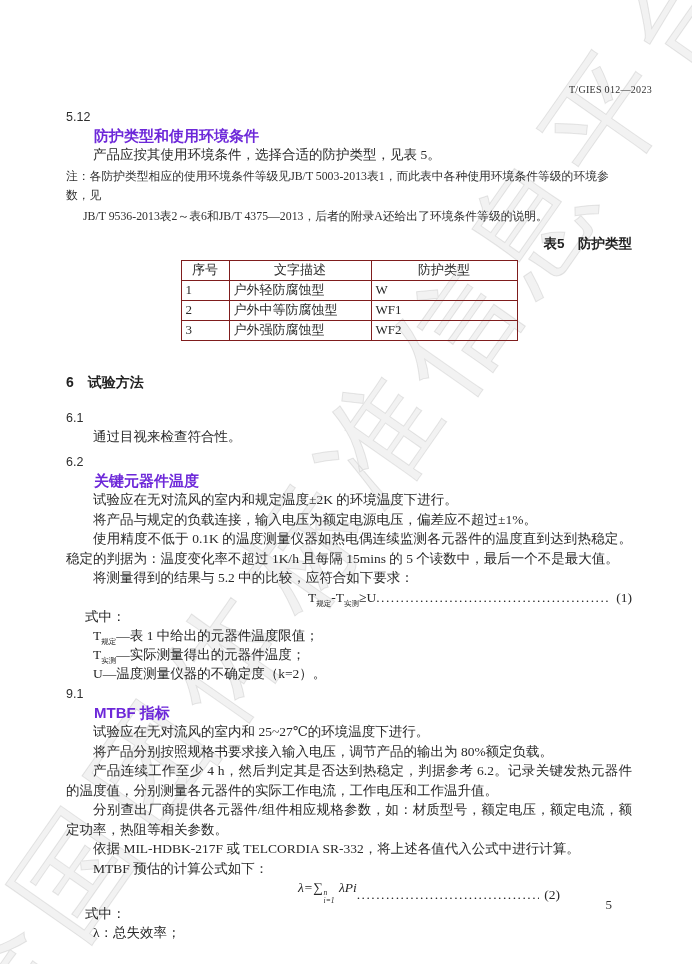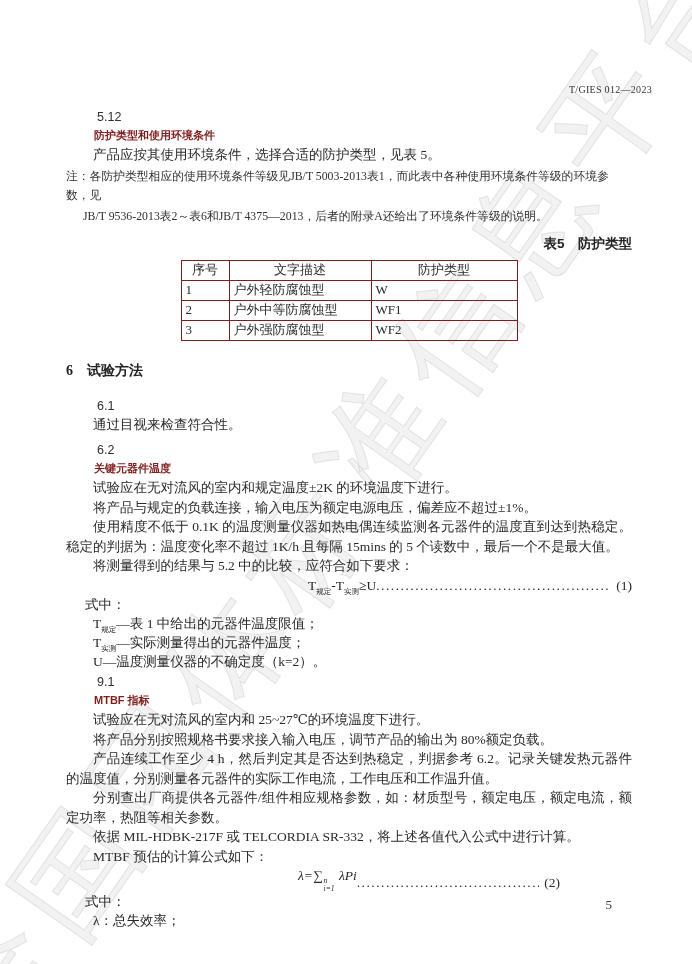--- a/index.html
+++ b/index.html
@@ -18,26 +18,26 @@
     -webkit-text-stroke:1px rgba(110,110,110,0.16);
     pointer-events:none; user-select:none;
   }
   .header-ref {
     position:absolute; top:84px; right:40px;
     font-size:10px; letter-spacing:0.3px; color:#333333;
   }
   .content { position:absolute; left:66px; top:104px; width:566px; }
   .sec-num {
     font-family:"Liberation Sans","DejaVu Sans",sans-serif;
-    font-size:12.5px; line-height:18px; color:#2e2e2e;margin-left:31px;
+    font-size:12.5px; line-height:18px; color:#2e2e2e;
   }
   .sec-title {
     font-family:"Liberation Sans","DejaVu Sans",sans-serif;
-    font-weight:bold; font-size:11px; line-height:19px;
-    margin-left:28px; color:#7f1d1d;
+    font-weight:bold; font-size:15px; line-height:19px;
+    margin-left:28px; color:#6d28d9;
   }
   .h2 {
     font-family:"Liberation Sans","DejaVu Sans",sans-serif;
     font-weight:bold; font-size:14px; line-height:19px; color:#222222;
   }
   p.body {
     margin:0; text-indent:2em; line-height:19.5px;
     text-align:justify; color:#2a2a2a;
   }
   .note { font-size:11.8px; line-height:19px; color:#2f2f2f; margin-top:2px; }
@@ -65,21 +65,21 @@
     font-size:7.5px; line-height:7.5px; vertical-align:-3px;
     font-style:italic; margin:0 1px;
   }
   .it { font-style:italic; }
   .where { margin-left:19px; line-height:19px; }
   .def-line { margin-left:27px; line-height:19px; }
   .footer-page {
     position:absolute; top:897px; right:80px; font-size:13px; color:#333333;
   }
   .mt2{margin-top:2px;} .mt4{margin-top:4px;} .mt7{margin-top:7px;}
-  .mt17{margin-top:17px;} .mt20{margin-top:20px;font-family:Liberation Serif, serif;}
+  .mt17{margin-top:17px;} .mt20{margin-top:32px;}
 </style>
 </head>
 <body>
 
 <div class="page">
 
   <div class="watermark">全国团体标准信息平台</div>
 
   <div class="header-ref">T/GIES 012—2023</div>
 

